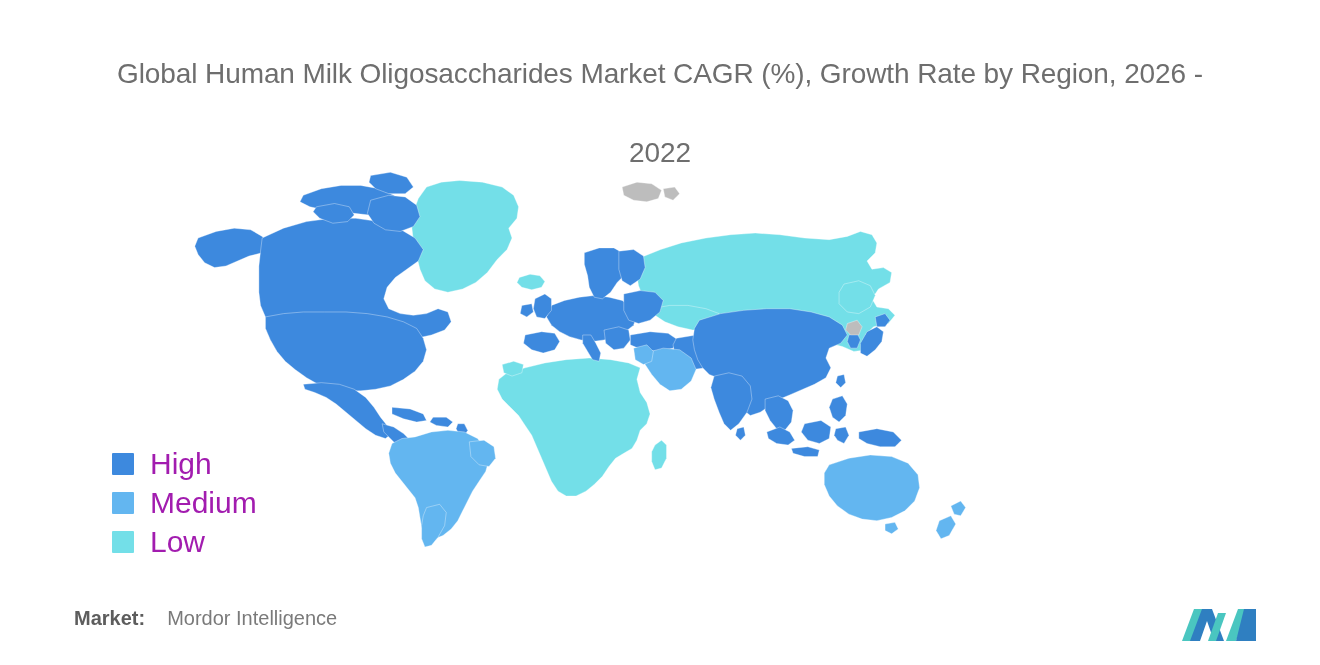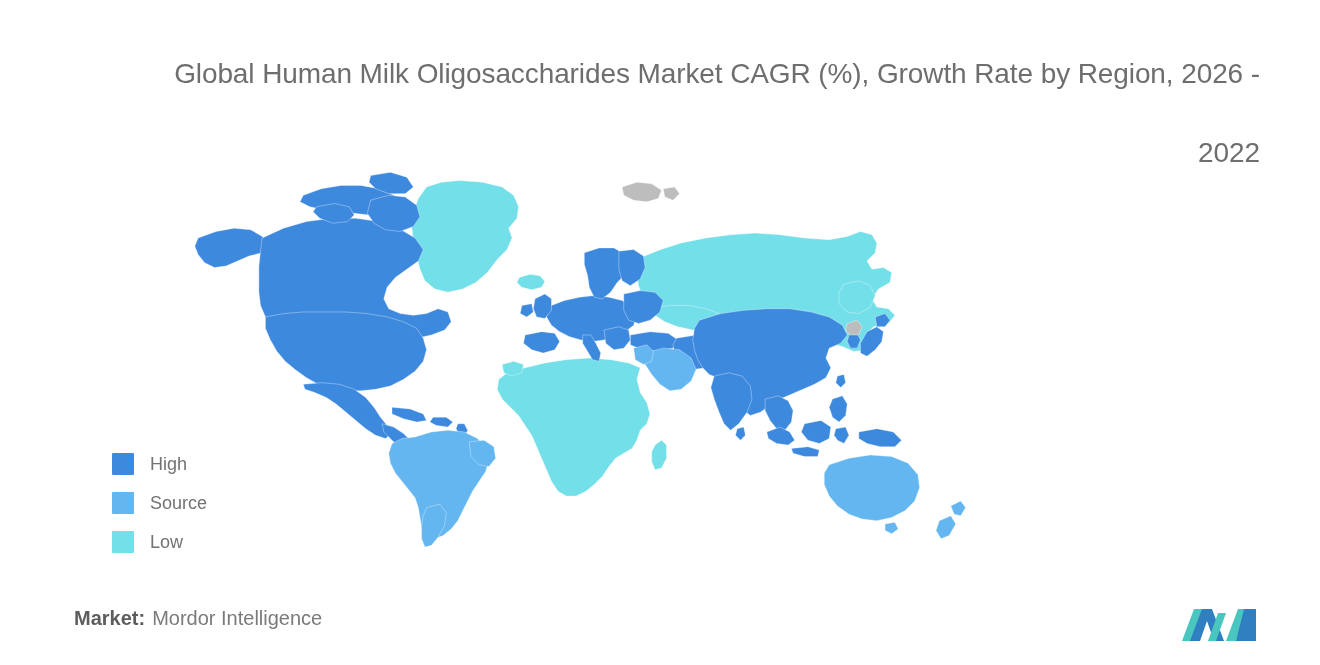--- a/index.html
+++ b/index.html
@@ -17,21 +17,21 @@
     position: relative;
   }
 
   
   .chart-title {
     position: absolute;
     top: 14px;
     left: 50%;
     transform: translateX(-50%);
     width: 1200px;
-    text-align: right;
+    text-align: center;
     font-size: 28px;
     font-weight: 400;
     line-height: 1.42;
     color: #6e6e6e;
     letter-spacing: -0.1px;
     white-space: pre-line;
   }
 
   
   .map-wrap {
@@ -68,23 +68,23 @@
     gap: 16px;
     height: 28px;
   }
   .legend-swatch {
     width: 22px;
     height: 22px;
     flex: 0 0 22px;
     border-radius: 1px;
   }
   .legend-label {
-    font-size: 18px;
+    font-size: 30px;
     font-weight: 400;
-    color: #737373;
+    color: #a21caf;
     line-height: 1;
   }
 
   
   .footer {
     position: absolute;
     left: 0;
     right: 0;
     bottom: 18px;
     height: 46px;
@@ -97,21 +97,21 @@
     color: #6e6e6e;
     white-space: nowrap;
   }
   .source-label {
     font-weight: 700;
     color: #5d5d5d;
   }
   .source-value {
     font-weight: 400;
     color: #7a7a7a;
-    margin-left: 7px;
+    margin-left: 22px;
   }
   .logo {
     position: absolute;
     right: 58px;
     top: 0px;
     width: 84px;
     height: 44px;
   }
   .logo svg { display: block; width: 100%; height: 100%; }
 </style>
@@ -245,21 +245,21 @@
   </svg>
 </div>
 
 <div class="legend">
   <div class="legend-row">
     <span class="legend-swatch" style="background:#3d89de"></span>
     <span class="legend-label">High</span>
   </div>
   <div class="legend-row">
     <span class="legend-swatch" style="background:#63b6f0"></span>
-    <span class="legend-label">Source</span>
+    <span class="legend-label">Medium</span>
   </div>
   <div class="legend-row">
     <span class="legend-swatch" style="background:#73dfe8"></span>
     <span class="legend-label">Low</span>
   </div>
 </div>
 
 <div class="footer">
   <div class="source">
     <span class="source-label">Market:</span><span class="source-value">Mordor Intelligence</span>

